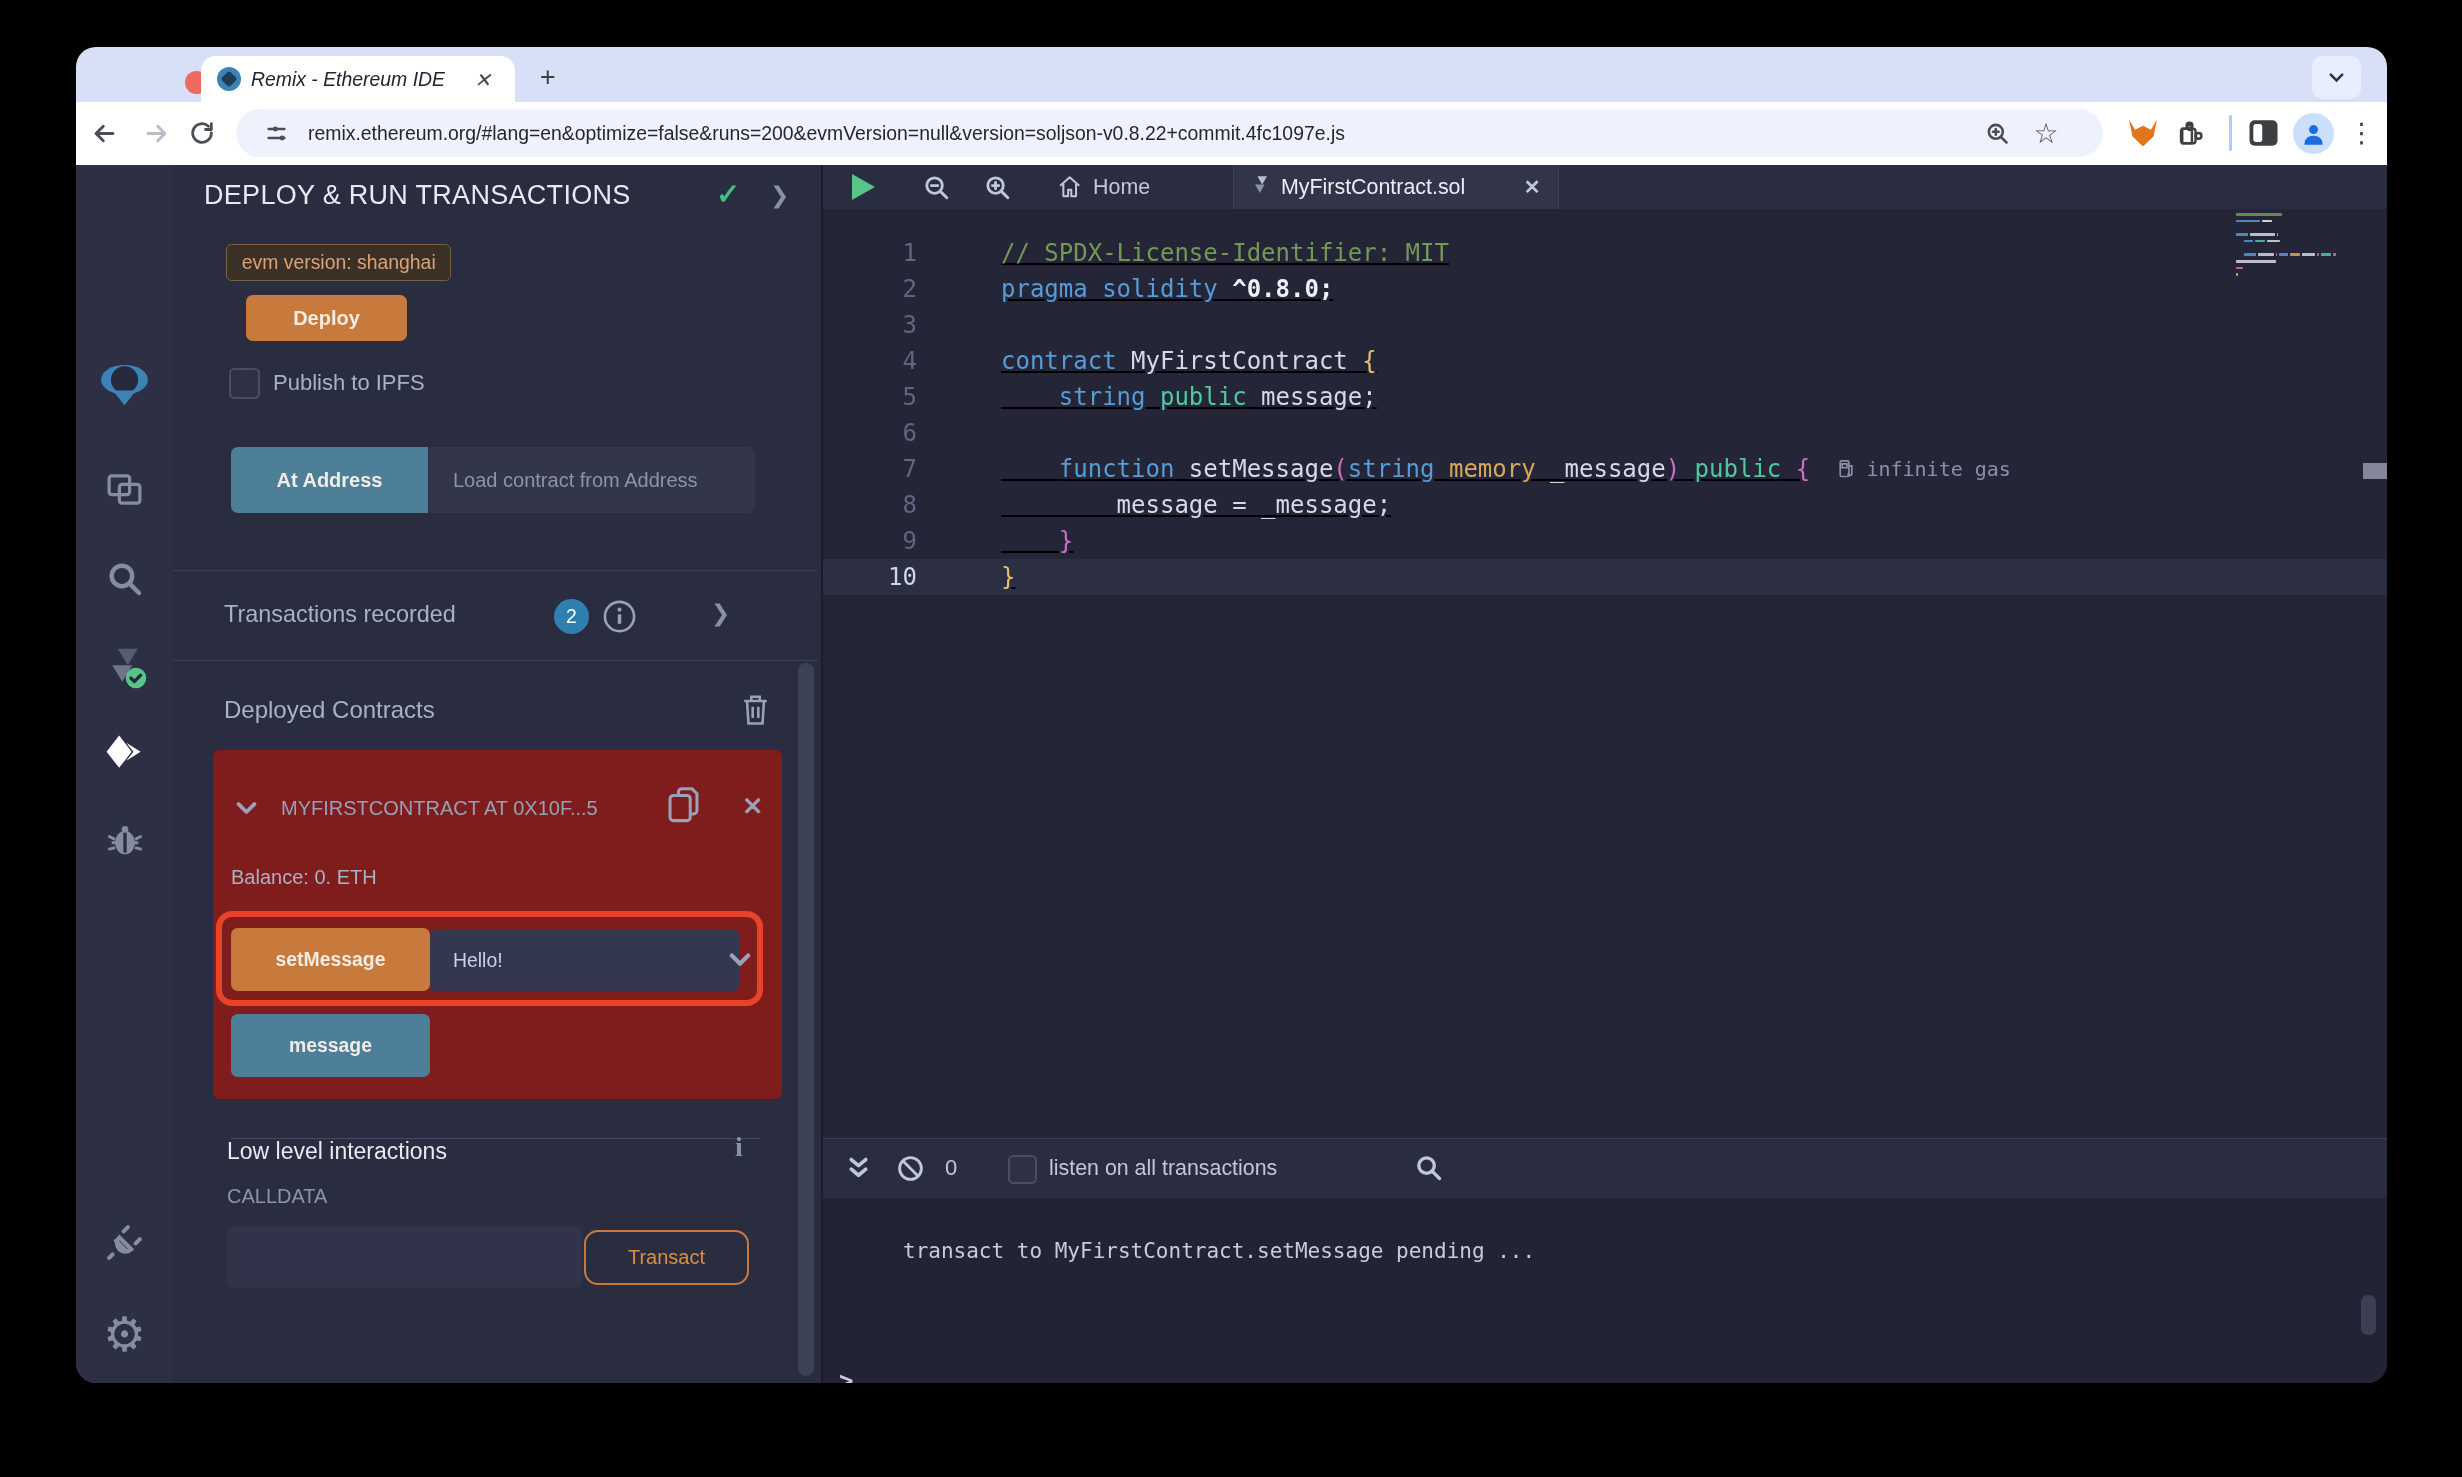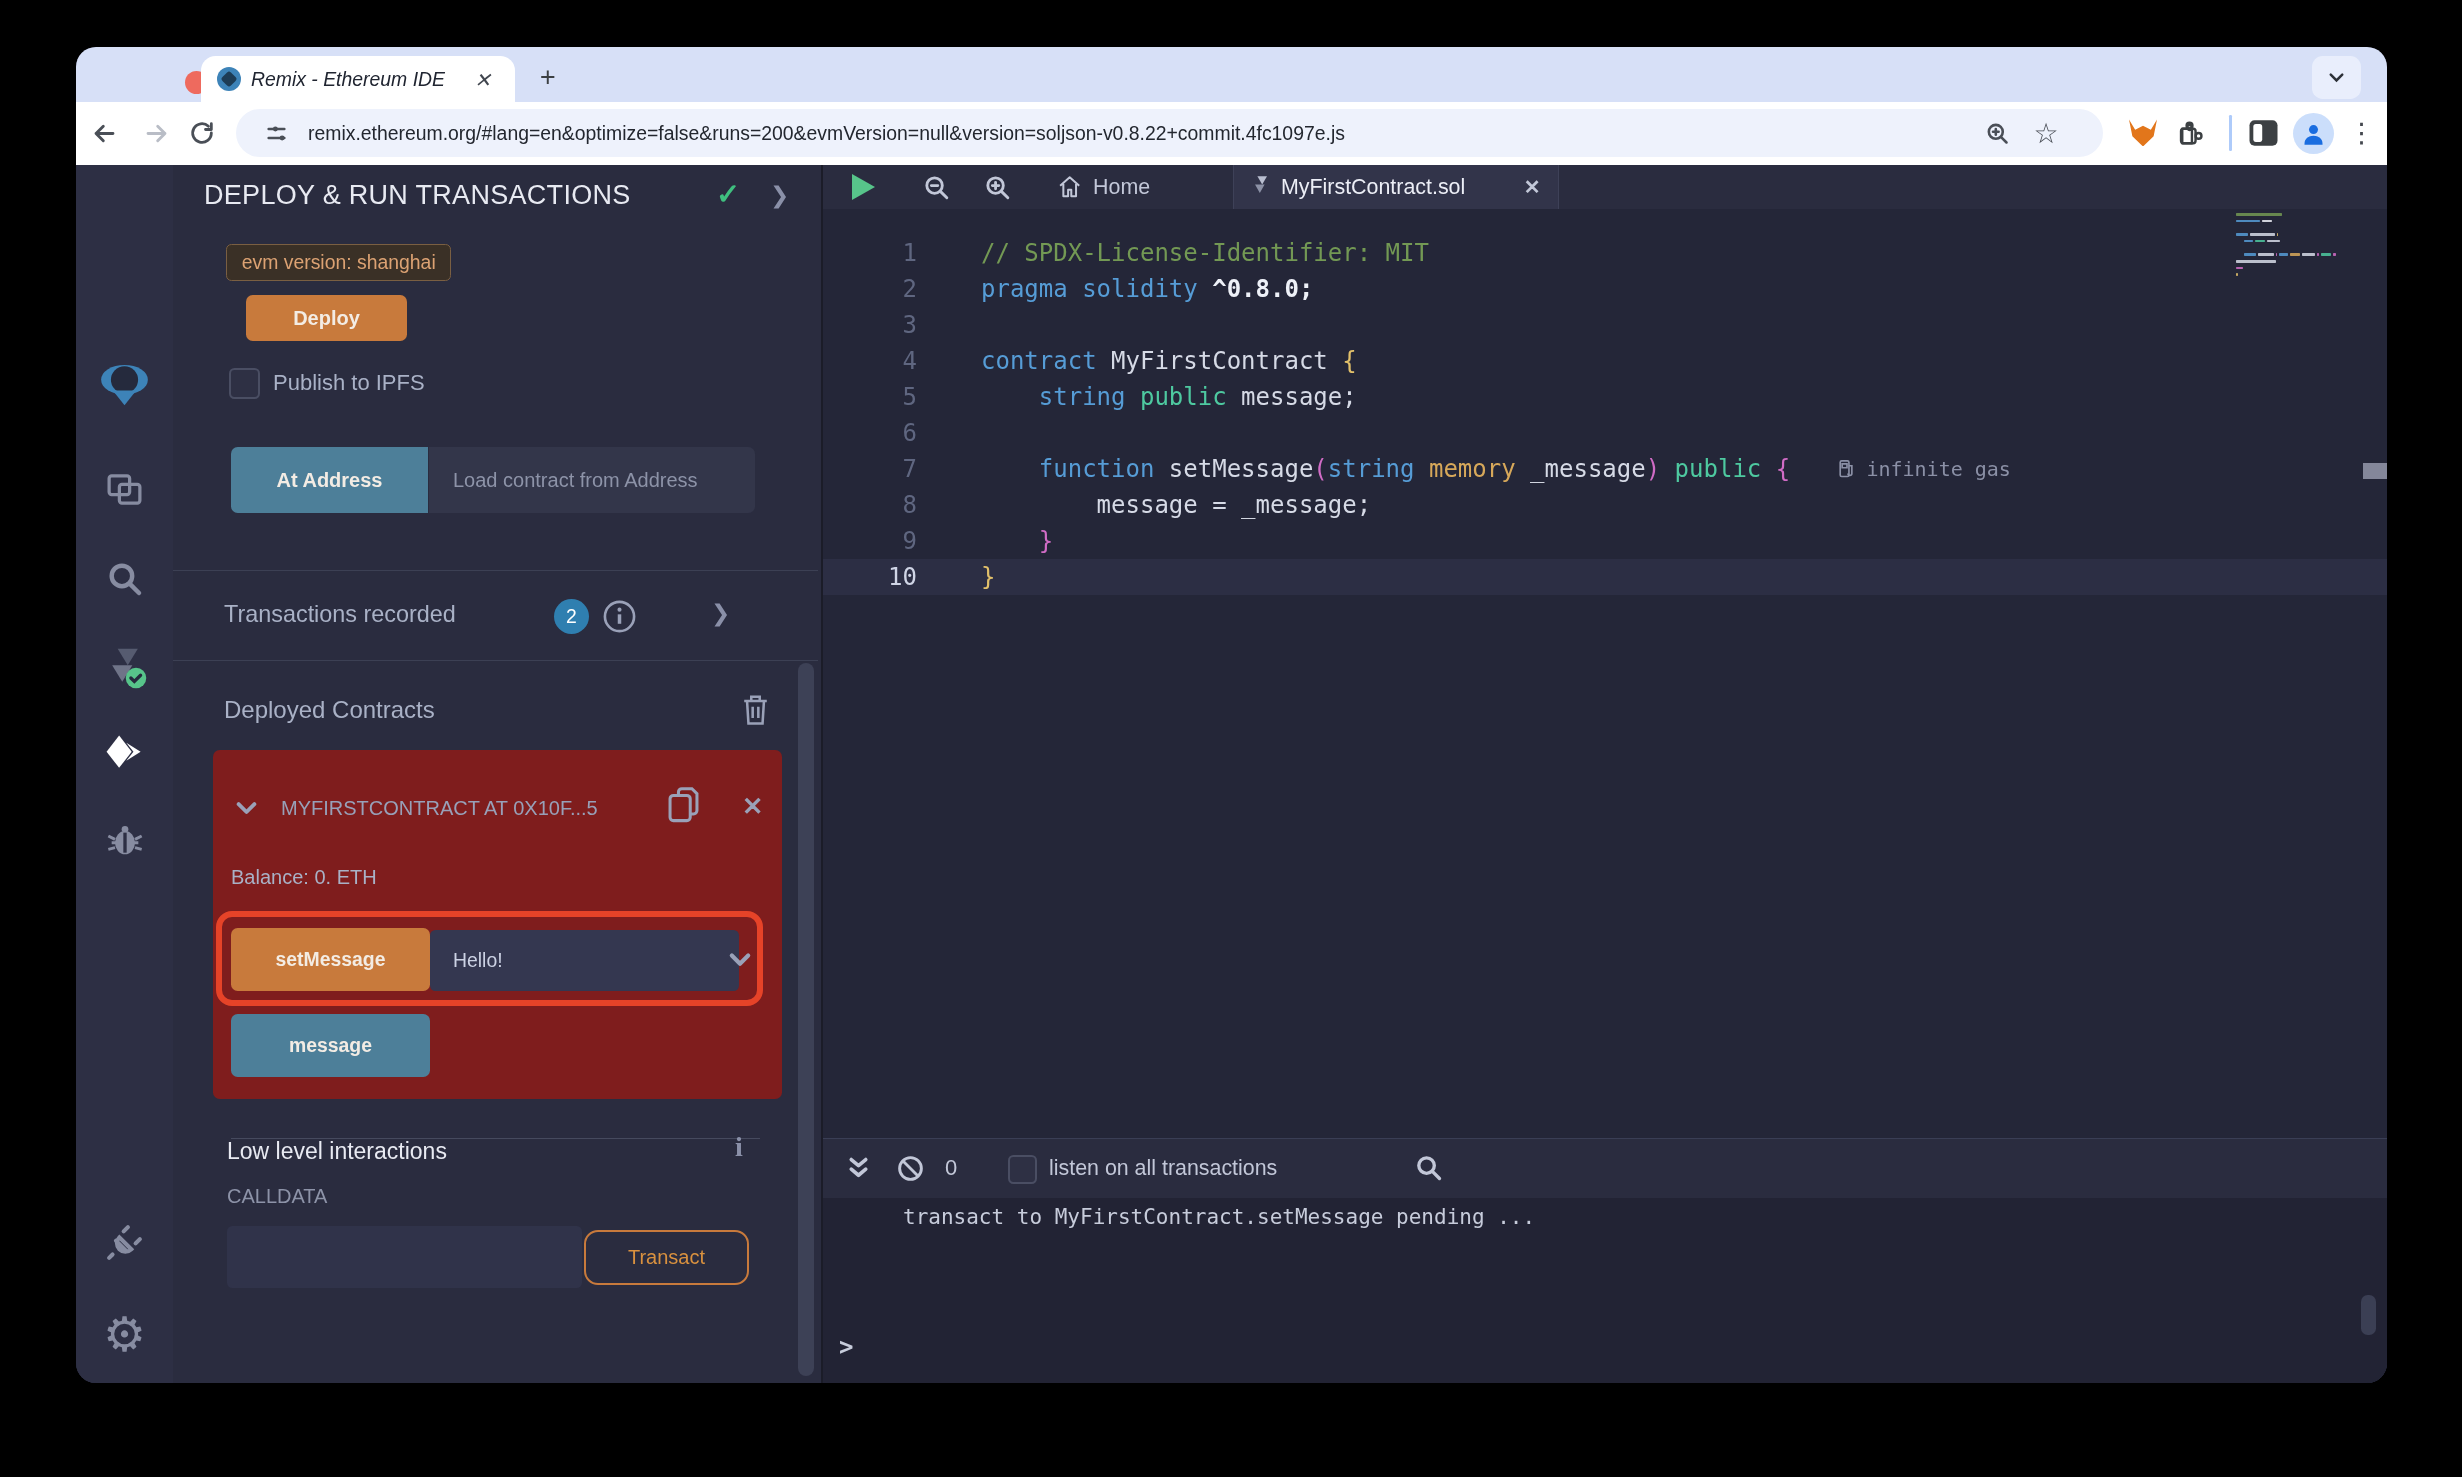--- a/index.html
+++ b/index.html
@@ -47,32 +47,32 @@
   #panel-scrollbar{position:absolute;left:625px;top:498px;width:16px;height:713px;border-radius:8px;background:#3d4156;}
   
   #edit-tabbar{position:absolute;left:0;top:0;width:100%;height:44px;background:#2a2c3f;}
   #tab-home{position:absolute;left:214px;top:0;height:44px;display:flex;align-items:center;gap:10.7px;color:#c2c7d8;font-size:21.4px;padding:0 20px;}
   #tab-file{position:absolute;left:410px;top:0;width:326px;height:44px;background:#32344a;border-left:1.3px solid #3e4158;border-right:1.3px solid #3e4158;display:flex;align-items:center;gap:12px;color:#eceef6;font-size:21.4px;box-sizing:border-box;padding-left:19px;}
   #code-lines{position:absolute;left:0;top:70px;width:100%;}
   .code-line{position:relative;height:36px;line-height:36px;font-family:"DejaVu Sans Mono",monospace;font-size:24px;white-space:pre;display:flex;}
   .code-line.active{background:#2c2e44;}
   .gutter{width:114px;text-align:right;padding-right:20px;color:#5f6680;flex:none;box-sizing:border-box;}
   .code-line.active .gutter{color:#d0d5e6;}
-  .ctext{margin-left:44px;}
+  .ctext{margin-left:64px;text-decoration:underline;}
   .tok-number{font-weight:bold;}
   .gas-note{position:absolute;left:1014px;top:0;height:36px;display:flex;align-items:center;gap:9.4px;color:#8b90a6;font-size:20px;font-family:"DejaVu Sans Mono",monospace;}
   #minimap{position:absolute;left:1413px;top:48px;width:107px;}
   .mm-row{height:2.7px;margin-bottom:4px;display:flex;gap:2px;}
   .mm-seg{height:2.7px;border-radius:0.7px;opacity:.85;}
   #edit-vthumb{position:absolute;left:1540px;top:298px;width:25.4px;height:16px;background:#84879a;}
   
   #terminal{position:absolute;left:0;top:973px;width:100%;height:245px;background:#222334;}
   #term-toolbar{position:absolute;left:0;top:0;width:100%;height:59px;background:#2a2c3f;border-top:1.3px solid #3a3e55;color:#c2c7d8;}
   #term-search{position:absolute;left:644px;top:8px;width:568px;height:41px;background:#2e3148;border:1.3px solid #4a4e63;border-radius:5.4px;color:#8d93a8;font-size:21px;line-height:40px;padding-left:20px;box-sizing:border-box;}
-  .mono{font-family:"DejaVu Sans Mono",monospace;}
+  .mono{font-family:"DejaVu Sans Mono",monospace;margin-top:34px;}
   #term-thumb{position:absolute;left:1538px;top:157px;width:14.7px;height:40px;border-radius:6.7px;background:#3b3f54;}
 </style>
 </head>
 <body>
 
 <div id="window">
 
   <div id="tabstrip">
     <div class="tl" style="left:109px;background:#ee6a5e;"></div>
     <div class="tl" style="left:139px;background:#f4bf4f;"></div>

